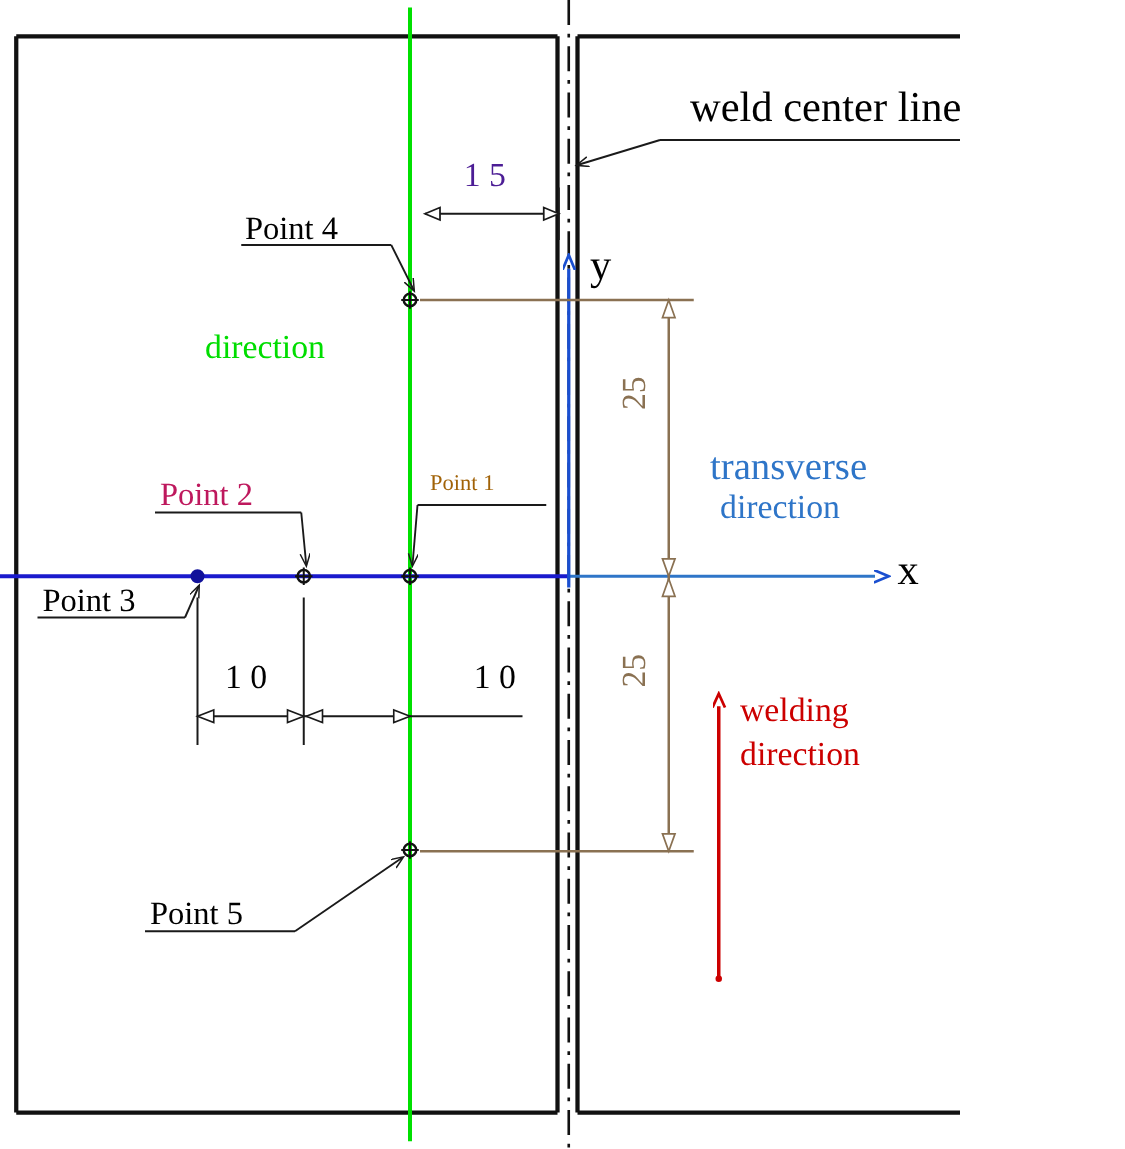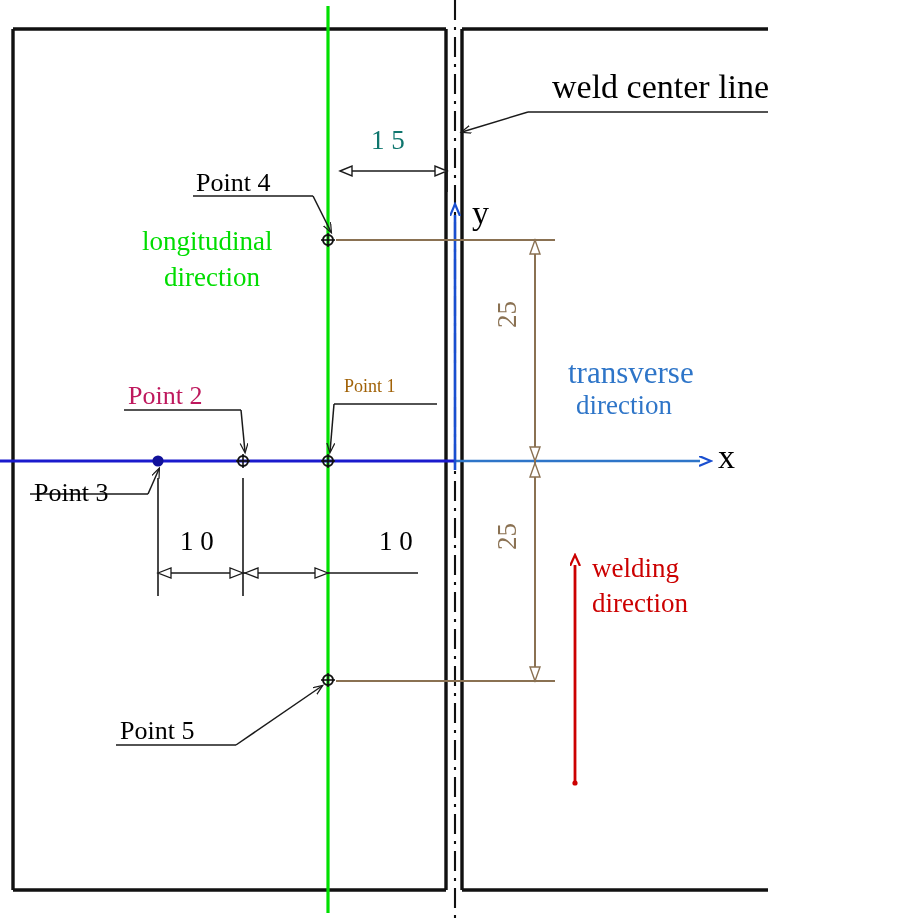--- a/index.html
+++ b/index.html
@@ -133,32 +133,31 @@
 
       <line x1="116" y1="745" x2="236" y2="745"></line>
       <path d="M236,745 L322,686" marker-end="url(#leadHead)"></path>
     </g>
   </svg>
 
   <div class="lbl serif" style="left:552px;top:70px;font-size:34px;color:#000;">weld center line</div>
 
   <div class="lbl serif" style="left:196px;top:170px;font-size:26px;color:#000;text-align:right;">Point 4</div>
 
-  <div class="lbl serif" style="left:142px;top:228px;font-size:27px;color:#00dd00;">longitudinal</div>
   <div class="lbl serif" style="left:164px;top:264px;font-size:27px;color:#00dd00;">direction</div>
 
   <div class="lbl serif" style="left:128px;top:383px;font-size:26px;color:#be185d;">Point 2</div>
 
   <div class="lbl serif" style="left:344px;top:377px;font-size:18px;color:#a16207;">Point 1</div>
 
-  <div class="lbl serif" style="left:34px;top:468px;font-size:26px;color:#000;margin-top:12px;">Point 3</div>
+  <div class="lbl serif" style="left:34px;top:468px;font-size:26px;color:#000;">Point 3</div>
 
   <div class="lbl serif" style="left:120px;top:718px;font-size:26px;color:#000;text-align:right;">Point 5</div>
 
-  <div class="lbl serif" style="left:371px;top:127px;font-size:27px;color:#0f766e;">1 5</div>
+  <div class="lbl serif" style="left:371px;top:127px;font-size:27px;color:#4c1d95;">1 5</div>
 
   <div class="lbl serif" style="left:180px;top:528px;font-size:27px;color:#000;">1 0</div>
 
   <div class="lbl serif" style="left:379px;top:528px;font-size:27px;color:#000;">1 0</div>
 
   <div class="lbl serif" style="left:494px;top:328px;font-size:27px;color:#8a7152;
        transform:rotate(-90deg);transform-origin:left top;">25</div>
 
   <div class="lbl serif" style="left:494px;top:550px;font-size:27px;color:#8a7152;
        transform:rotate(-90deg);transform-origin:left top;">25</div>

